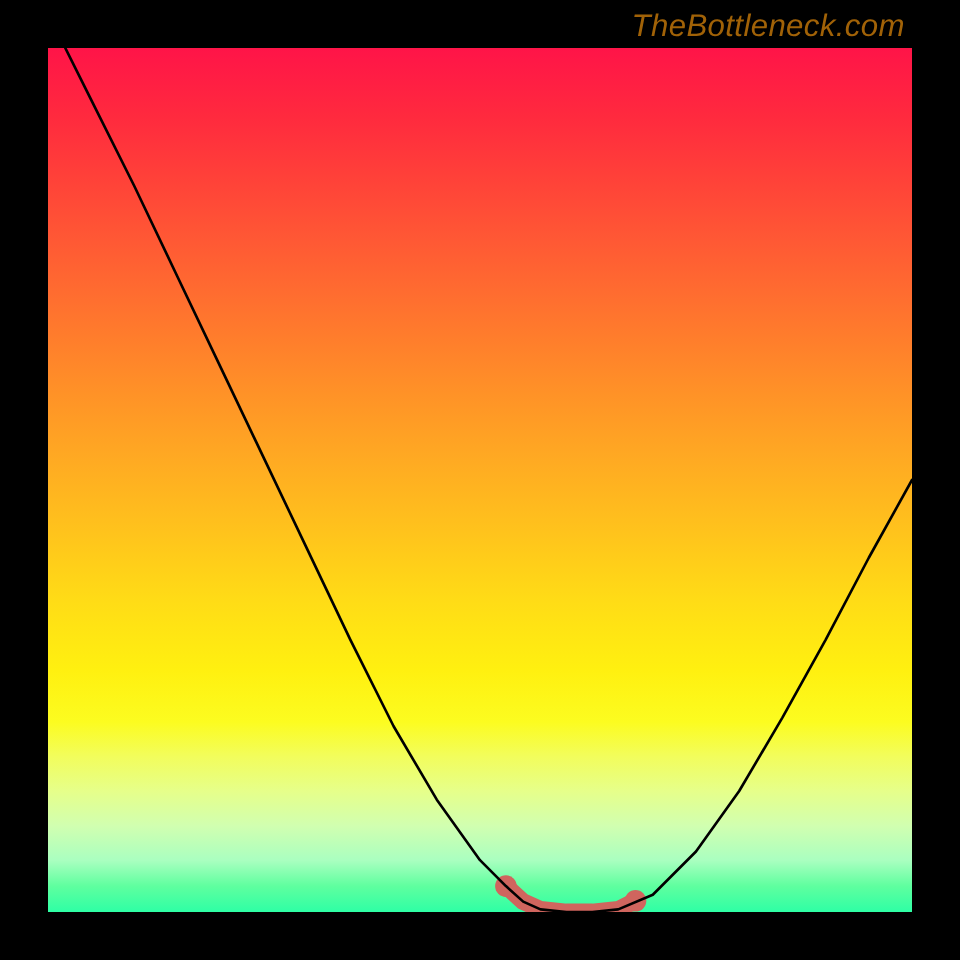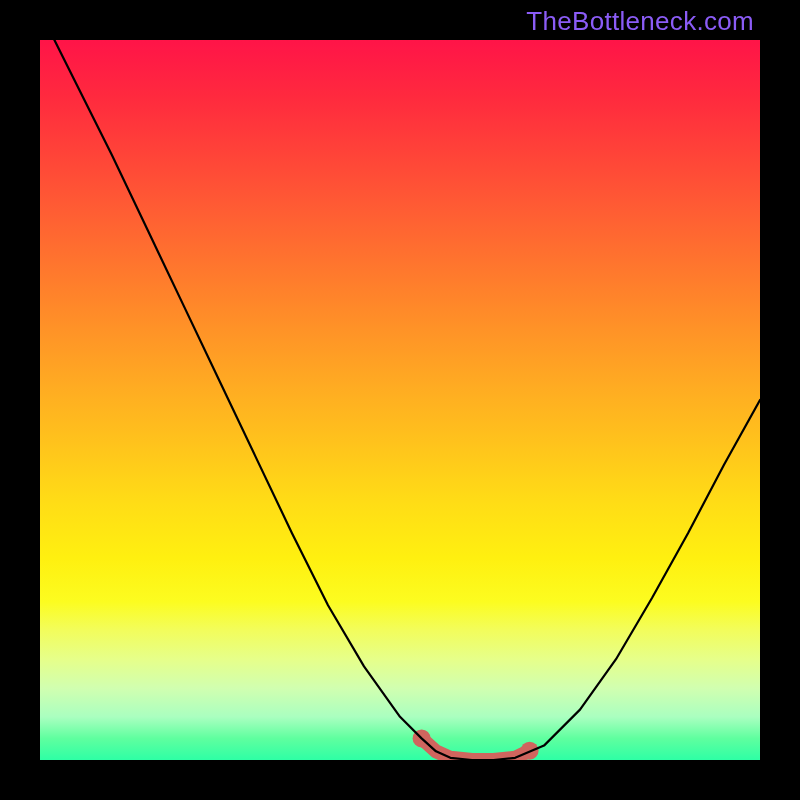--- a/index.html
+++ b/index.html
@@ -40,26 +40,27 @@
       #d1ffb0 90%,
       #aaffc0 94%,
       #5FFF9F 97%,
       #2effa5 100%
     );
   }
   .watermark {
     position: absolute;
     top: 6px;
     right: 46px;
-    color: #8b5cf6;
+    color: #a16207;
     font-size: 26px;
     font-weight: 500;
     letter-spacing: 0.3px;
     pointer-events: none;
     user-select: none;
+    font-style: italic;
   }
   svg.curve {
     position: absolute;
     left: 0;
     top: 0;
     width: 720px;
     height: 720px;
     pointer-events: none;
   }
 </style>

